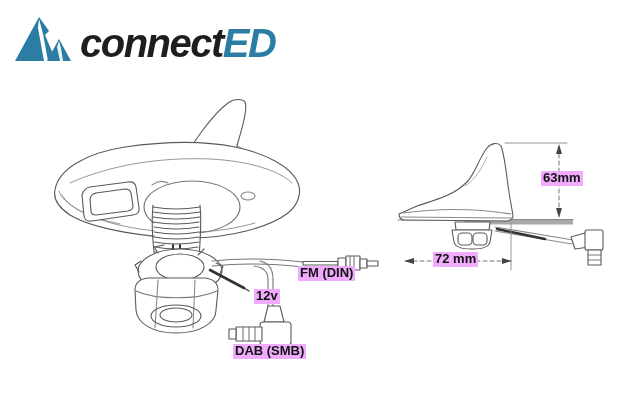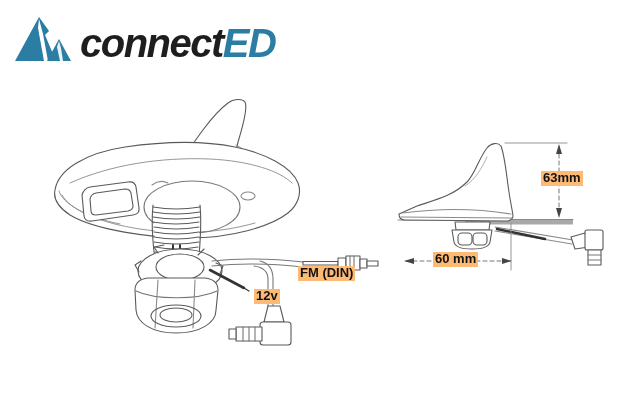--- a/index.html
+++ b/index.html
@@ -28,21 +28,21 @@
   .art path, .art rect, .art ellipse, .art line, .art polyline {
     vector-effect: non-scaling-stroke;
   }
 
   
   .dlabel {
     position: absolute;
     font-weight: bold;
     font-size: 13px;
     color: #111;
-    background: #fdba74;
+    background: #f0abfc;
     padding: 0 2px;
     white-space: nowrap;
     line-height: 1.15;
   }
 </style>
 </head>
 <body>
 
 <div class="stage">
 
@@ -205,18 +205,19 @@
         <path d="M9,131 L19,128 L19,134 Z" fill="#444" stroke="none"></path>
         <path d="M117,131 L107,128 L107,134 Z" fill="#444" stroke="none"></path>
       </g>
     </g>
   </svg>
 
   <div class="dlabel" style="left:298px; top:239px;margin-top:27px;">FM (DIN)</div>
 
   <div class="dlabel" style="left:254px; top:289px;">12v</div>
 
+  <div class="dlabel" style="left:233px; top:344px;">DAB (SMB)</div>
 
   <div class="dlabel" style="left:541px; top:171px;">63mm</div>
 
-  <div class="dlabel" style="left:433px; top:252px;">60 mm</div>
+  <div class="dlabel" style="left:433px; top:252px;">72 mm</div>
 
 </div>
 
 </body></html>

